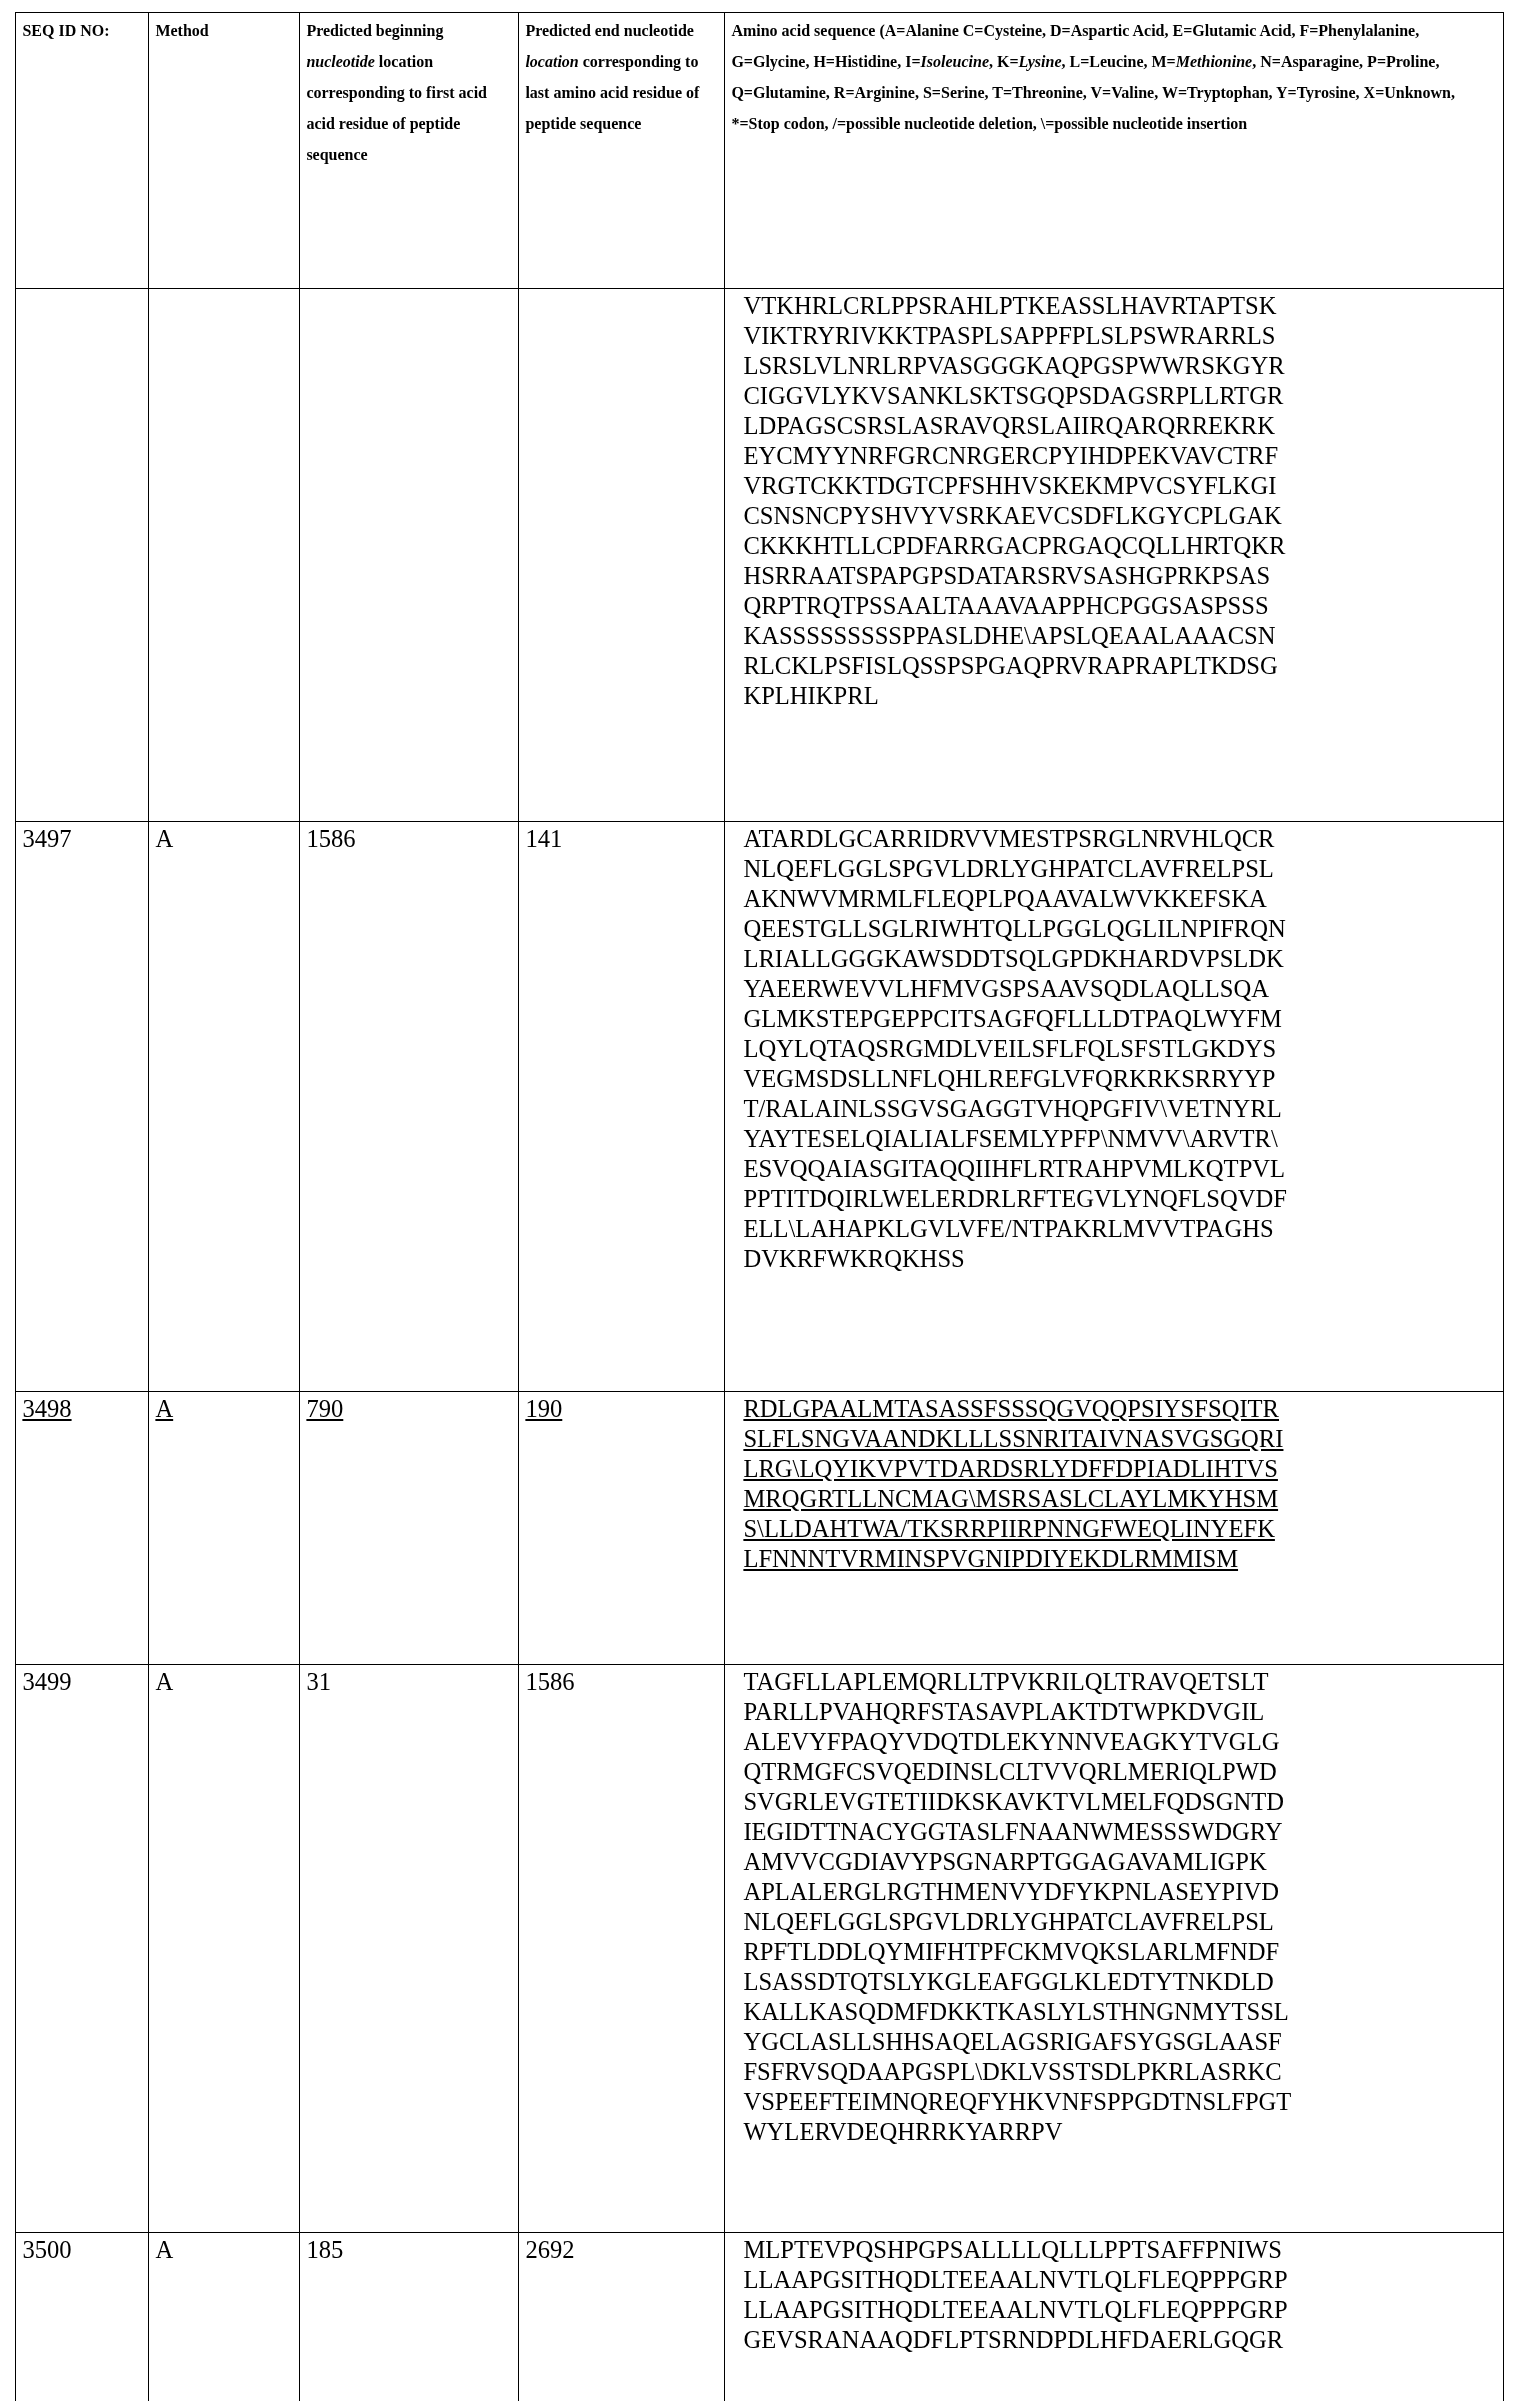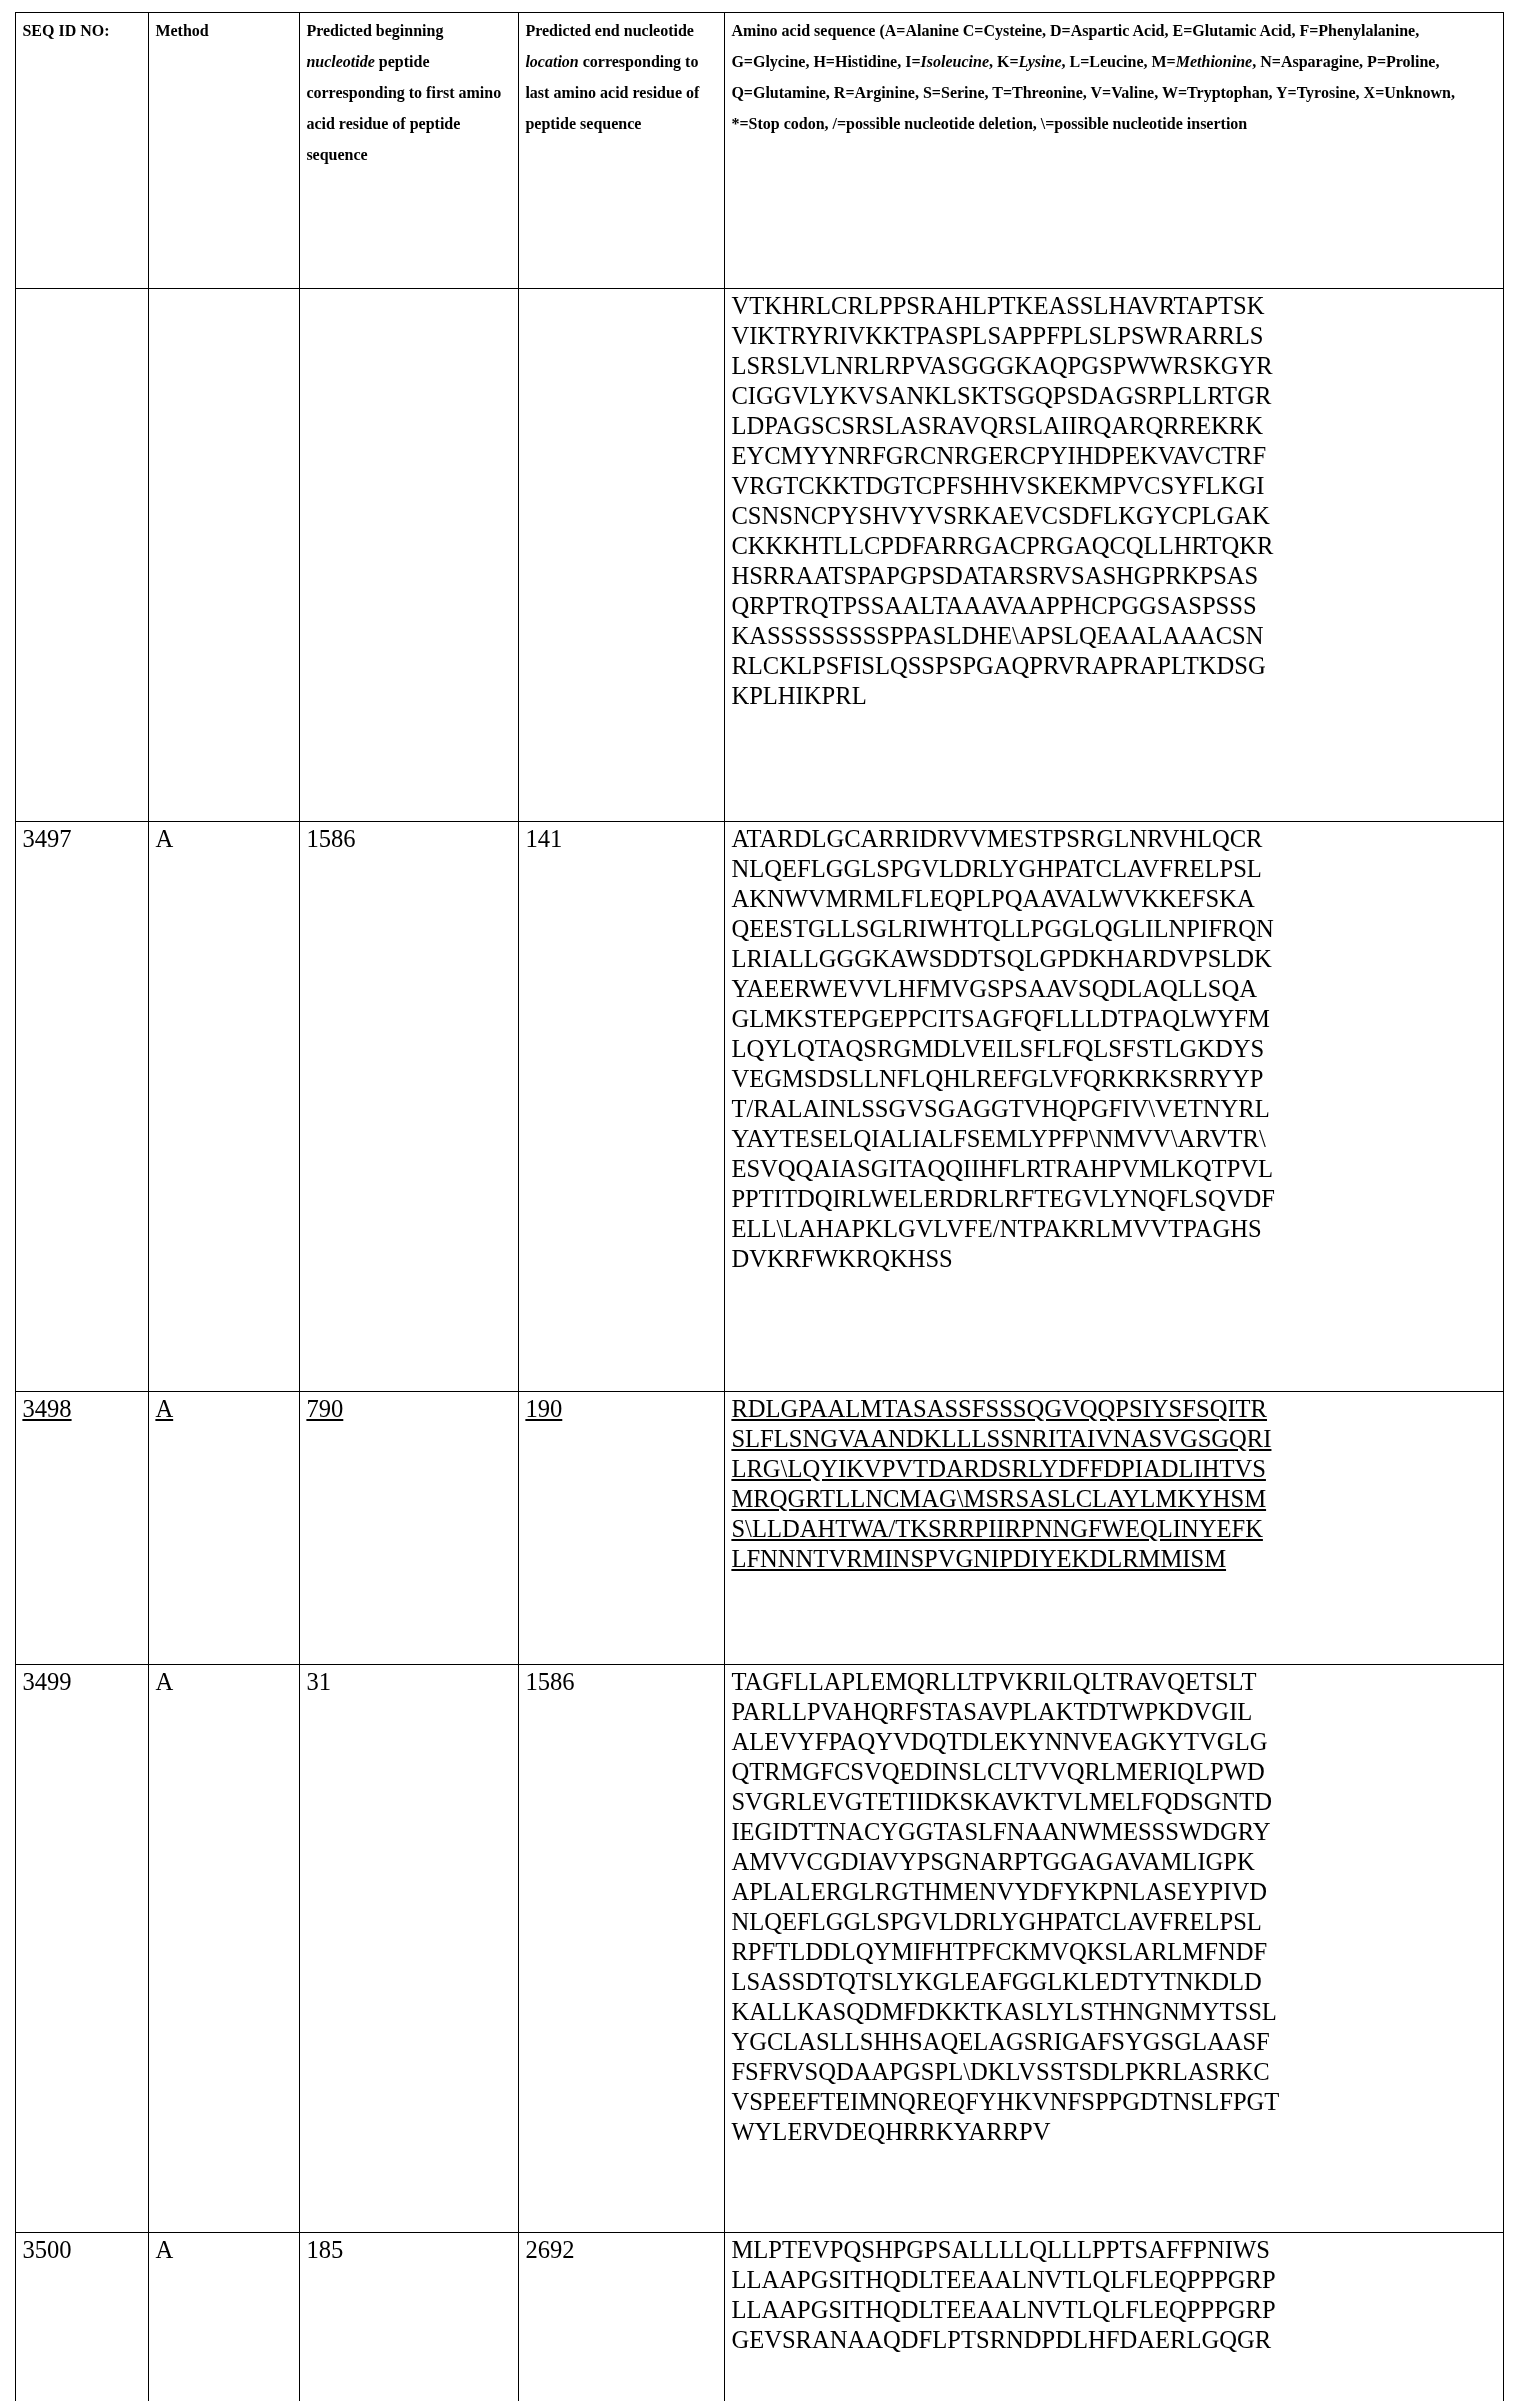--- a/index.html
+++ b/index.html
@@ -5,21 +5,21 @@
   html, body { margin: 0; padding: 0; background: #ffffff; }
   body { width: 1514px; height: 2401px; position: relative; overflow: hidden;
          font-family: "Liberation Serif", "DejaVu Serif", serif; color: #000; }
   table.seq { position: absolute; left: 15px; top: 12px; width: 1488px;
               border-collapse: collapse; table-layout: fixed; }
   table.seq td, table.seq th { border: 1.6px solid #000; vertical-align: top;
               padding: 1.6px 6.4px 0 6.4px; text-align: left; }
   table.seq th { font-weight: bold; font-size: 16px; line-height: 31px; }
   table.seq td { font-size: 24.6px; line-height: 30px; }
   th .it { font-style: italic; text-align: right; }
-  .seqline { display: block; white-space: nowrap; letter-spacing: 0px; }
+  .seqline { display: block; white-space: nowrap; letter-spacing: 0px; margin-left: 12px; }
   tr.hdr { height: 276px; }
   tr.r-cont { height: 533px; }
   tr.r-3497 { height: 570px; }
   tr.r-3498 { height: 273px; text-decoration: underline; }
   tr.r-3499 { height: 568px; }
   tr.r-3500 { height: 182px; }
   col.c1 { width: 133px; } col.c2 { width: 151px; } col.c3 { width: 219px; }
   col.c4 { width: 206px; } col.c5 { width: 779px; }
 </style>
 </head>
@@ -30,21 +30,21 @@
     <col class="c1">
       <col class="c2">
       <col class="c3">
       <col class="c4">
       <col class="c5">
   </colgroup>
   <tbody>
       <tr class="hdr">
     <th>SEQ ID NO:</th>
     <th>Method</th>
-    <th><span>Predicted beginning </span><span class="it">nucleotide</span><span> peptide corresponding to first amino acid residue of peptide sequence</span></th>
+    <th><span>Predicted beginning </span><span class="it">nucleotide</span><span> location corresponding to first acid acid residue of peptide sequence</span></th>
     <th><span>Predicted end nucleotide </span><span class="it">location</span><span> corresponding to last amino acid residue of peptide sequence</span></th>
     <th><span>Amino acid sequence (A=Alanine C=Cysteine, D=Aspartic Acid, E=Glutamic Acid, F=Phenylalanine, G=Glycine, H=Histidine, I=</span><span class="it">Isoleucine</span><span>, K=</span><span class="it">Lysine</span><span>, L=Leucine, M=</span><span class="it">Methionine</span><span>, N=Asparagine, P=Proline, Q=Glutamine, R=Arginine, S=Serine, T=Threonine, V=Valine, W=Tryptophan, Y=Tyrosine, X=Unknown, *=Stop codon, /=possible nucleotide deletion, \=possible nucleotide insertion</span></th>
   </tr>
 
   <tr class="r-cont">
     <td></td>
     <td></td>
     <td></td>
     <td></td>
     <td>

